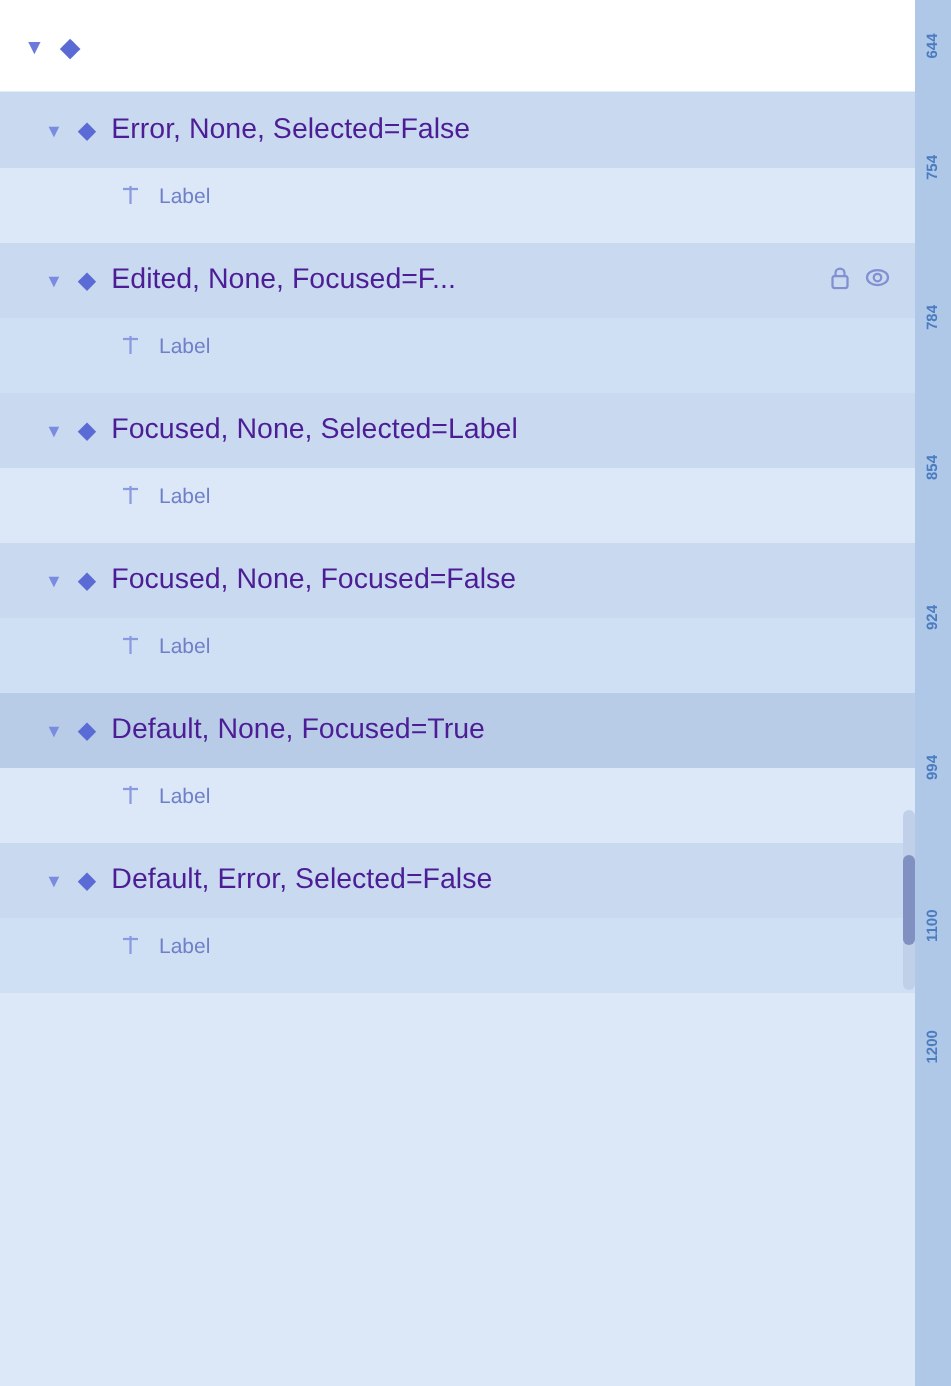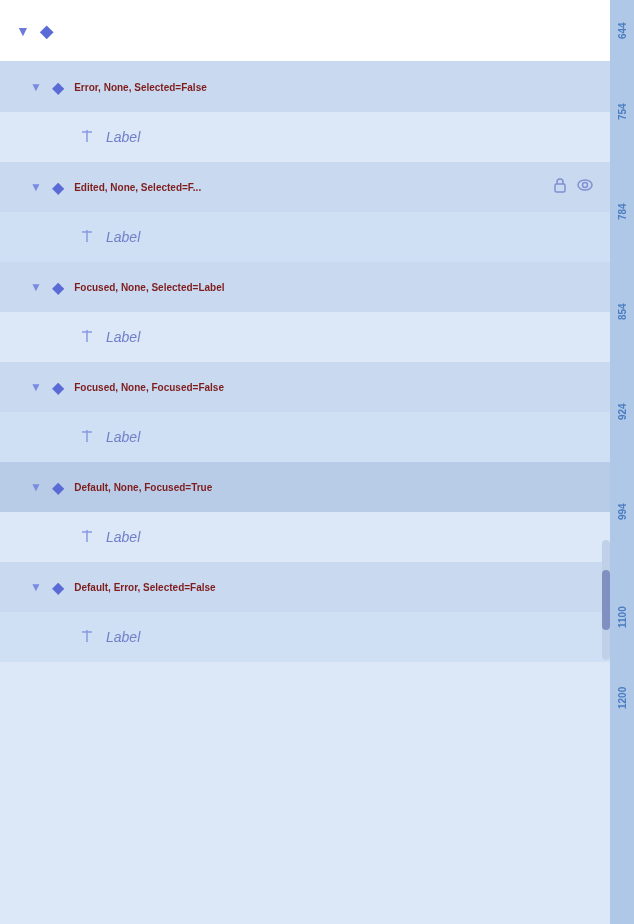--- a/index.html
+++ b/index.html
@@ -75,44 +75,42 @@
       margin-right: 10px;
     }
 
     .group-diamond {
       color: #5b6bd5;
       font-size: 16px;
       margin-right: 10px;
     }
 
     .group-label {
-      color: #7f1d1d;
-      font-size: 10px;
-      font-weight: 700;
+      color: #4c1d95;
+      font-size: 19px;
+      font-weight: 400;
       flex: 1;
     }
 
     .group-icons {
       display: flex;
       align-items: center;
       gap: 8px;
     }
 
     .icon-lock, .icon-eye {
       color: #8090d0;
       font-size: 16px;
     }
 
     .child-row {
       display: flex;
-      align-items: center;
       padding: 10px 16px 10px 80px;
       background: #dce8f8;
       min-height: 50px;
-      font-style: italic;
     }
 
     .child-row.alt {
       background: #d0e0f4;
     }
 
     .text-icon {
       color: #8a9ae0;
       font-size: 15px;
       margin-right: 12px;
@@ -184,21 +182,21 @@
         <div class="child-row">
           <span class="text-icon"><svg width="14" height="16" viewBox="0 0 14 16" fill="none" xmlns="http://www.w3.org/2000/svg">
       <line x1="7" y1="2" x2="7" y2="14" stroke="#8a9ae0" stroke-width="1.5"></line>
       <line x1="2" y1="4" x2="12" y2="4" stroke="#8a9ae0" stroke-width="1.5"></line>
     </svg></span>
           <span class="child-label">Label</span>
         </div>
         <div class="group-row">
           <span class="group-chevron">▼</span>
           <span class="group-diamond">◆</span>
-          <span class="group-label">Edited, None, Selected=F...</span>
+          <span class="group-label">Edited, None, Focused=F...</span>
           <div class="group-icons">
             <span class="icon-lock"><svg width="16" height="16" viewBox="0 0 16 16" fill="none" xmlns="http://www.w3.org/2000/svg">
         <rect x="3" y="7" width="10" height="8" rx="1.5" stroke="#8090d0" stroke-width="1.5" fill="none"></rect>
         <path d="M5 7V5a3 3 0 016 0v2" stroke="#8090d0" stroke-width="1.5" fill="none"></path>
       </svg></span>
             <span class="icon-eye"><svg width="18" height="16" viewBox="0 0 18 16" fill="none" xmlns="http://www.w3.org/2000/svg">
         <ellipse cx="9" cy="8" rx="7" ry="5" stroke="#8090d0" stroke-width="1.5" fill="none"></ellipse>
         <circle cx="9" cy="8" r="2.5" stroke="#8090d0" stroke-width="1.5" fill="none"></circle>
       </svg></span>
           </div>

